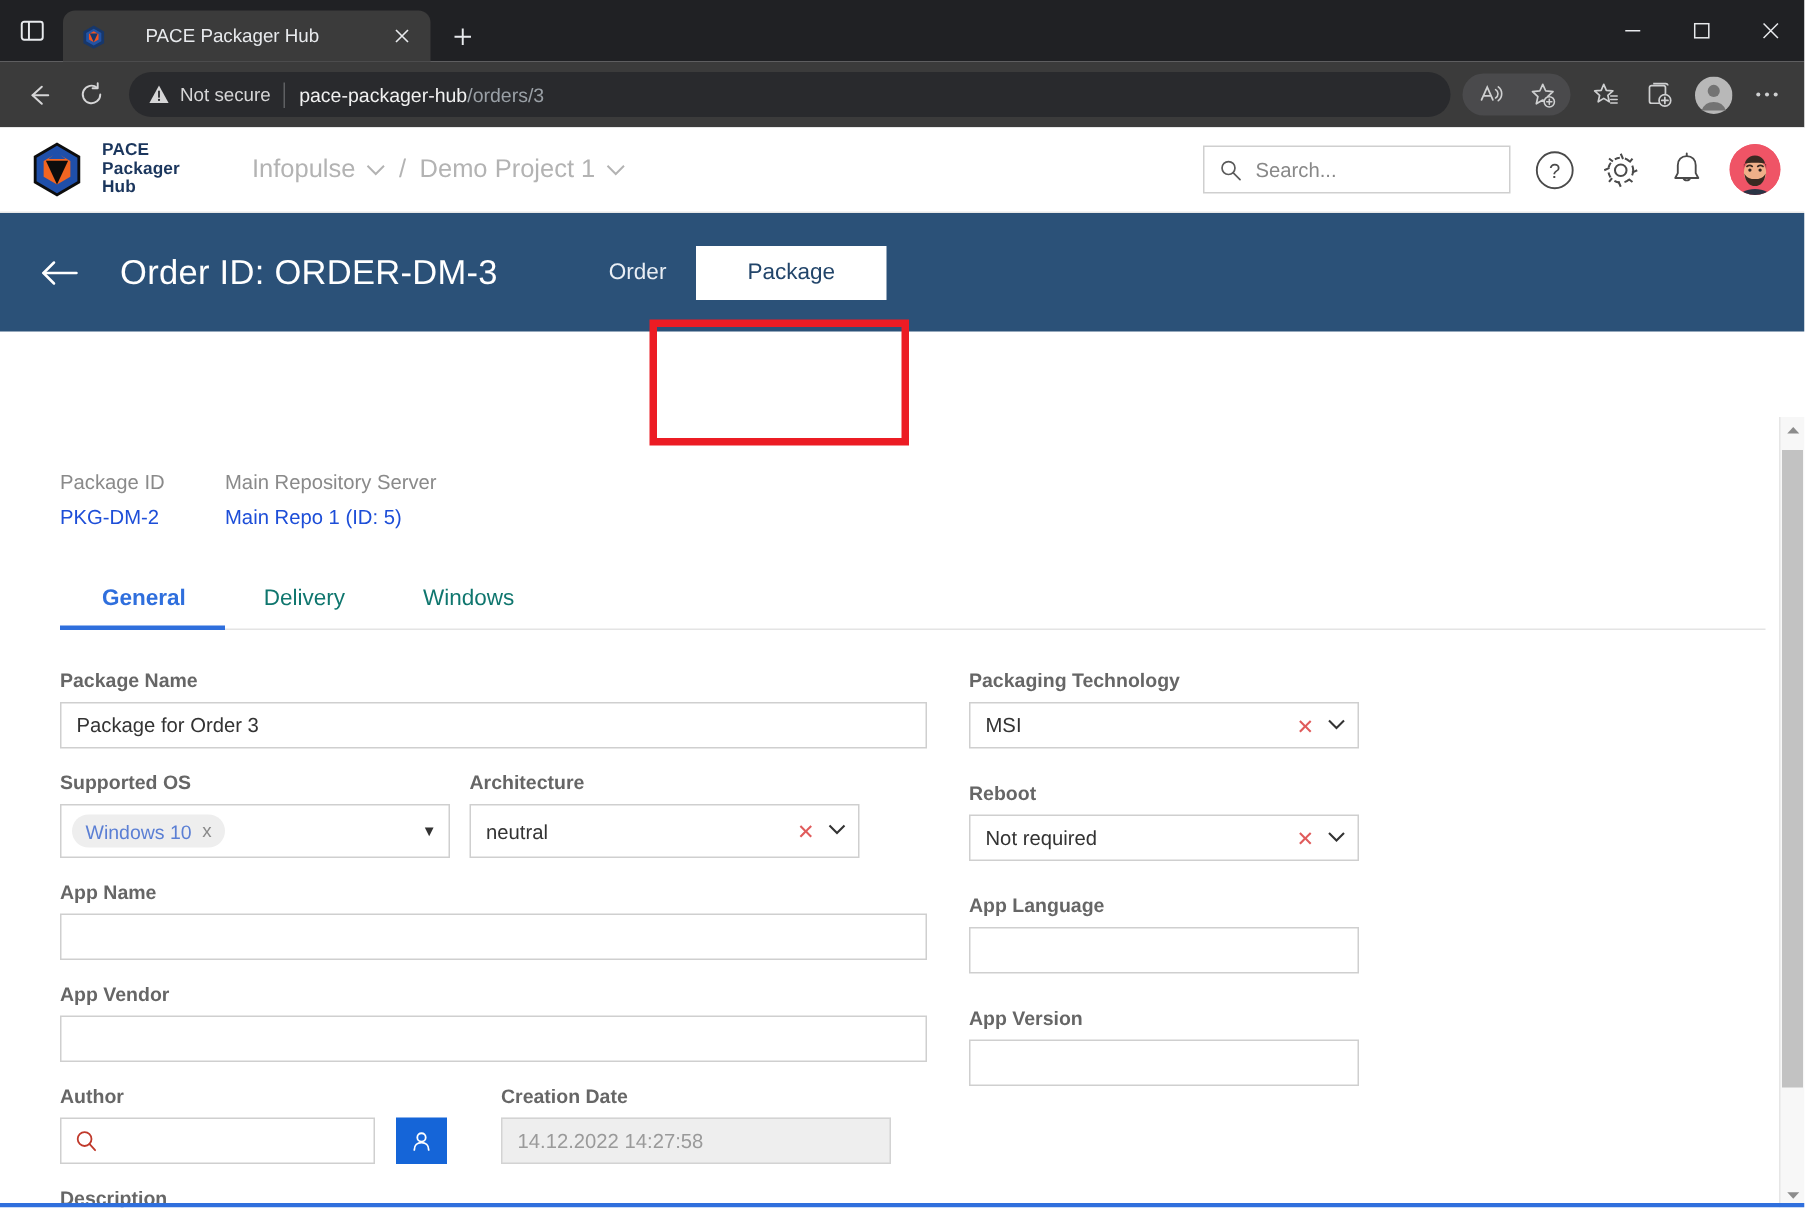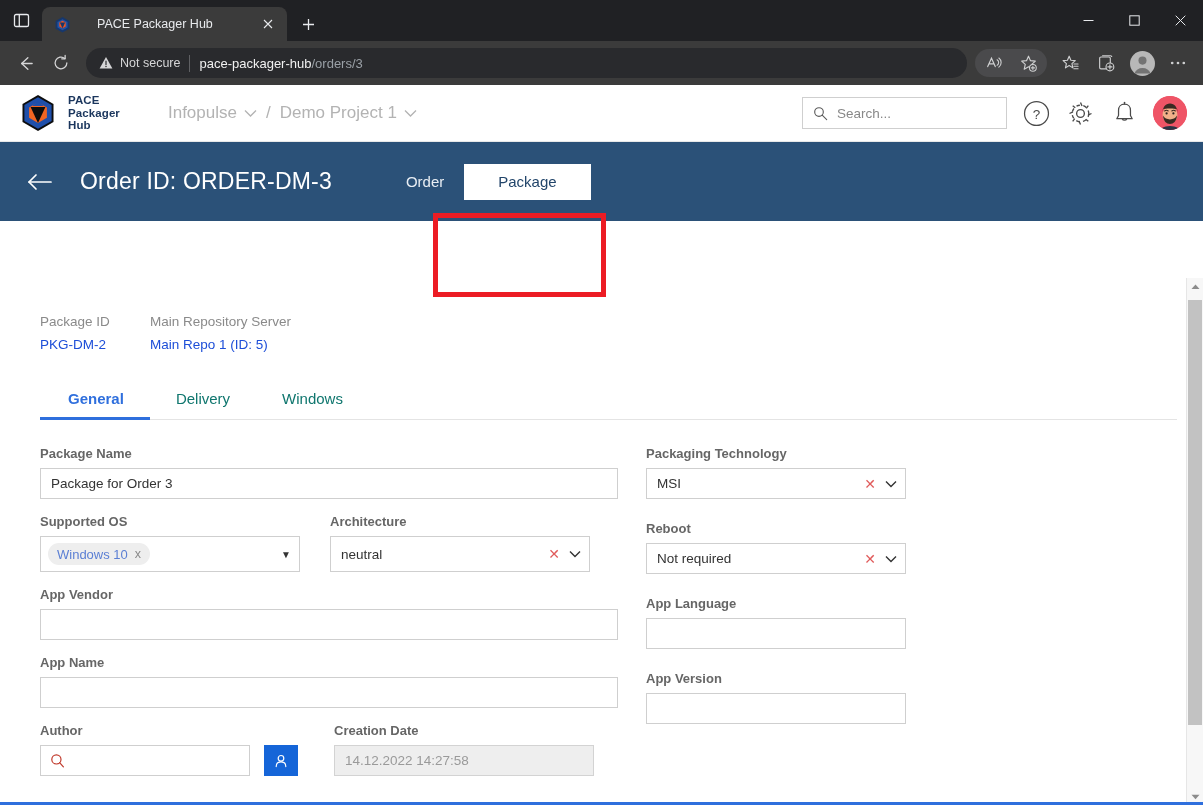--- a/index.html
+++ b/index.html
@@ -190,21 +190,21 @@
   }
   .input.readonly { background: #eeeeee; color: #9a9a9a; border-color: #d3d3d3; }
   .select {
     position: relative; display: flex; align-items: center;
     justify-content: space-between; padding-right: 8px;
   }
   .select .val { flex: 1 1 auto; }
   .sel-clear { color: #e05b5b; font-size: 14px; margin-right: 9px; }
   .sel-caret { color: #333; font-size: 11px; }
 
-  .row2 { display: flex; gap: 30px; }
+  .row2 { display: flex; gap: 13px; }
   .row2 .half { width: 260px; }
 
   .chip-select {
     height: 36px; border: 1px solid #cfcfcf; display: flex;
     align-items: center; padding: 0 8px 0 7px; background: #fff;
     justify-content: space-between;
   }
   .chip {
     background: #eeeeee; border-radius: 11px; height: 22px;
     display: inline-flex; align-items: center; gap: 7px;
@@ -521,26 +521,26 @@
                 <span class="sel-caret">
                   <svg width="12" height="8" viewBox="0 0 12 8">
                       <path d="M1 1.4 L6 6.4 L11 1.4" fill="none" stroke="#333" stroke-width="1.4"></path>
                     </svg>
                 </span>
               </div>
             </div>
           </div>
 
           <div class="field">
+            <label class="field-label">App Name</label>
+            <div class="input"></div>
+          </div>
+
+          <div class="field">
             <label class="field-label">App Vendor</label>
-            <div class="input"></div>
-          </div>
-
-          <div class="field">
-            <label class="field-label">App Name</label>
             <div class="input"></div>
           </div>
 
           <div class="author-row">
             <div class="author-field">
               <label class="field-label">Author</label>
               <div class="author-input">
                 <svg width="16" height="16" viewBox="0 0 16 16">
                   <circle cx="6.4" cy="6.4" r="4.6" fill="none" stroke="#c0392b" stroke-width="1.2"></circle>
                   <path d="M9.6 9.6 L13.4 13.8" stroke="#c0392b" stroke-width="1.2" stroke-linecap="round"></path>
@@ -552,20 +552,24 @@
                 <circle cx="8" cy="5.3" r="2.8" fill="none" stroke="#fff" stroke-width="1.2"></circle>
                 <path d="M3.2 13.6 C3.2 10.4 5.4 8.8 8 8.8 C10.6 8.8 12.8 10.4 12.8 13.6" fill="none" stroke="#fff" stroke-width="1.2" stroke-linecap="round"></path>
               </svg>
             </div>
             <div class="cd-field">
               <label class="field-label">Creation Date</label>
               <div class="input readonly">14.12.2022 14:27:58</div>
             </div>
           </div>
 
+          <div class="field" style="margin-top:15px">
+            <label class="field-label">Description</label>
+
+          </div>
         </div>
 
         <div class="col-right">
           <div class="field">
             <label class="field-label">Packaging Technology</label>
             <div class="input select" style="height:31px">
               <span class="val">MSI</span>
               <span class="sel-clear">✕</span>
               <span class="sel-caret">
                 <svg width="12" height="8" viewBox="0 0 12 8">

